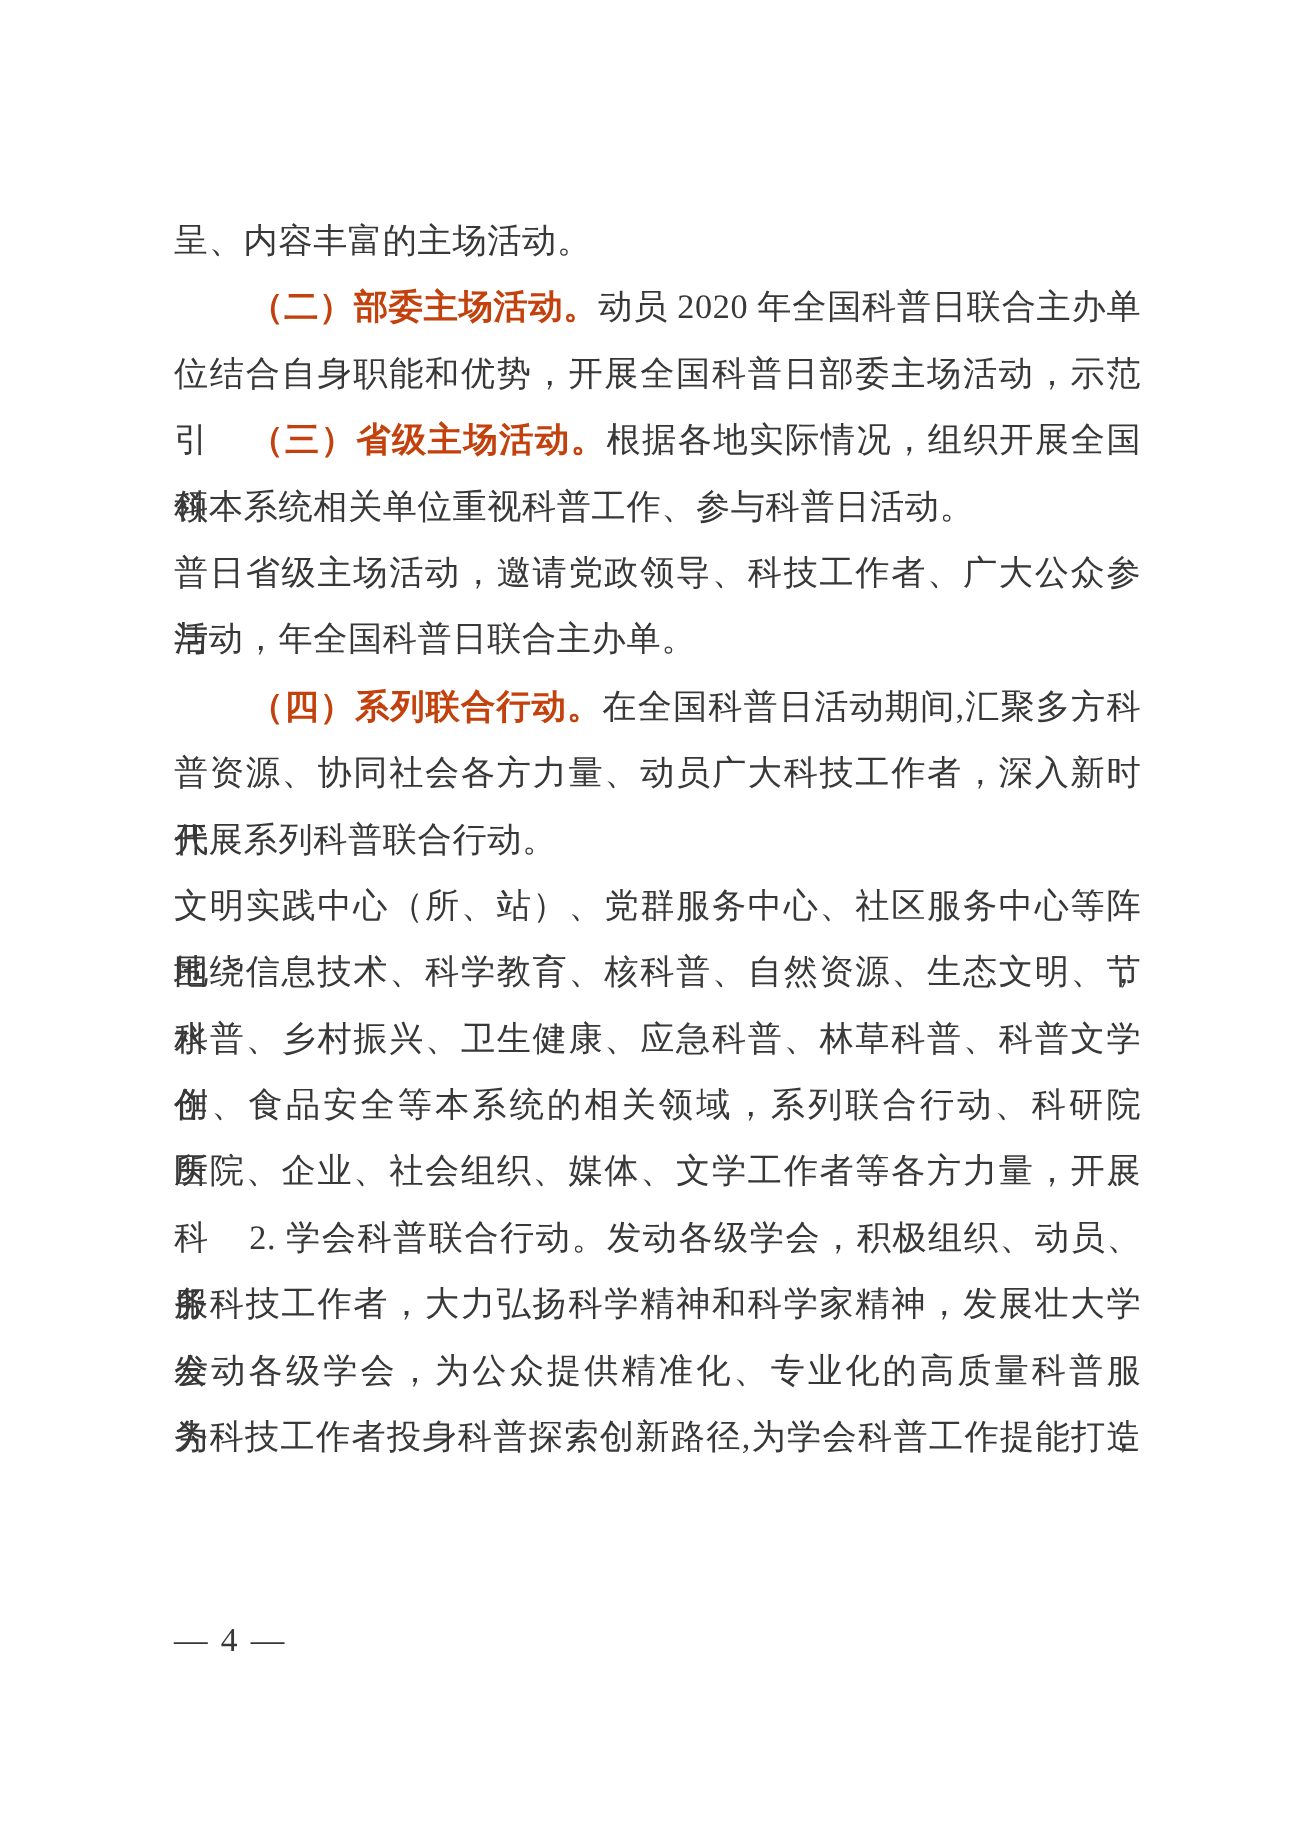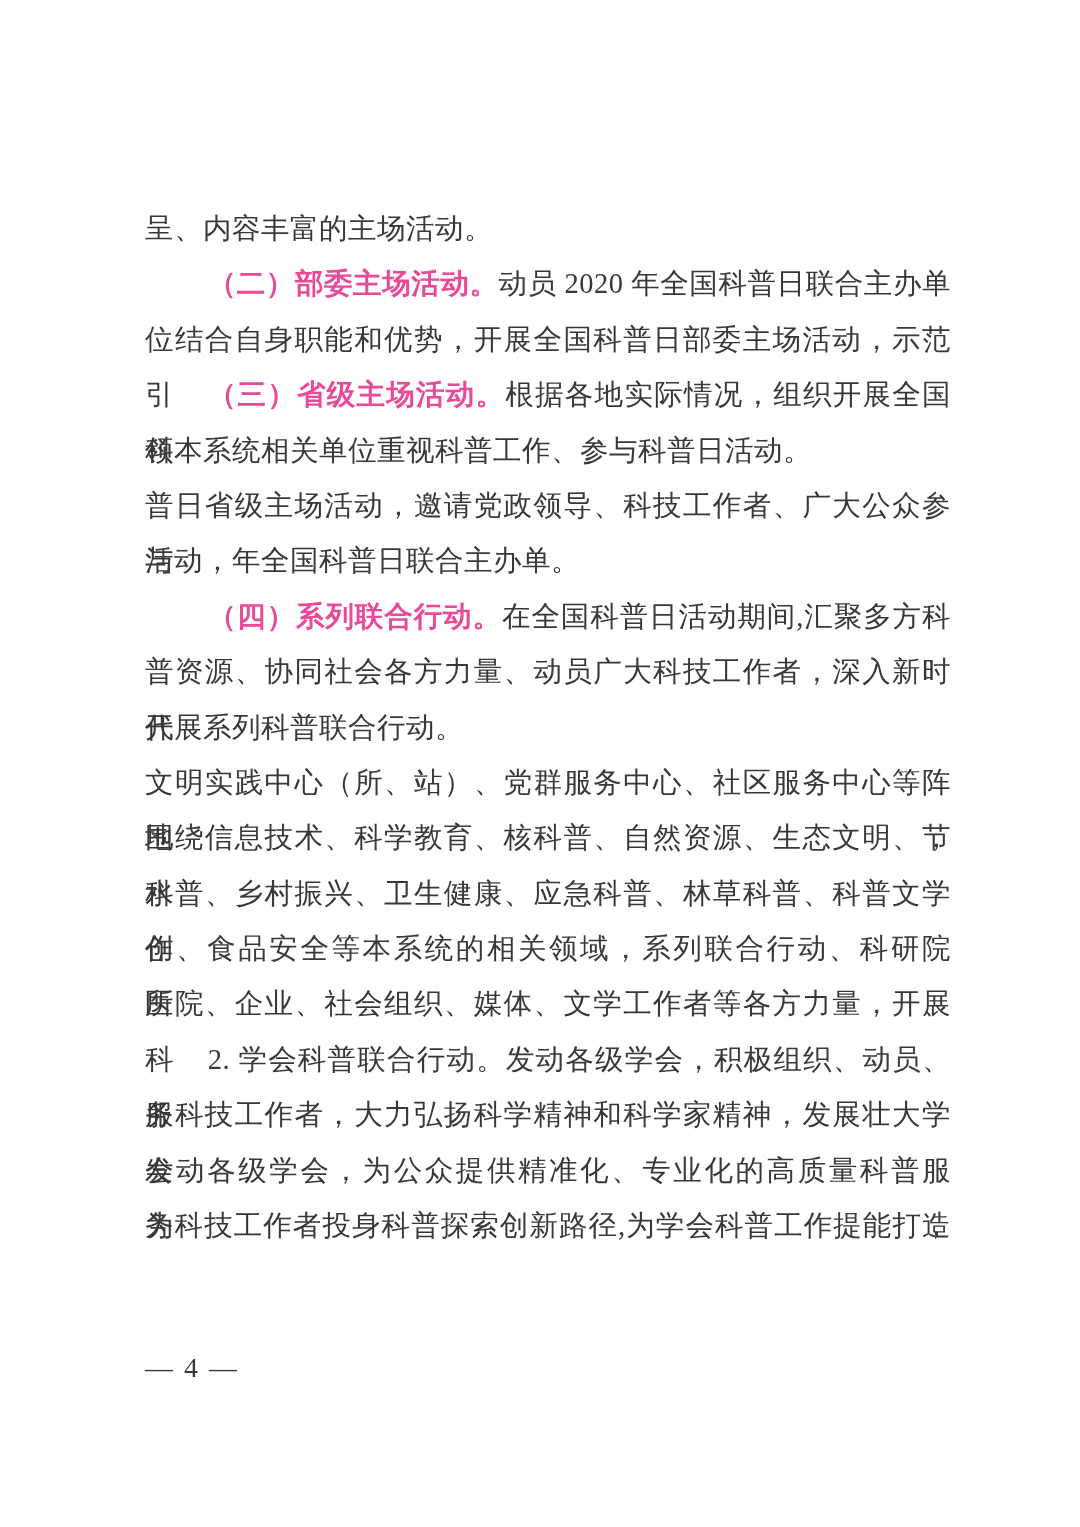--- a/index.html
+++ b/index.html
@@ -17,21 +17,21 @@
   .page {
     position: absolute;
     left: 0; top: 0;
     width: 1080px;
     height: 1527px;
     background: #ffffff;
   }
   .doc-body {
     position: absolute;
     left: 145px;
-    top: 201px;
+    top: 174px;
     width: 806px;
     color: #383838;
   }
   .text-line {
     height: 55.4px;
     line-height: 55.4px;
     font-size: 28.5px;
     white-space: nowrap;
     letter-spacing: 0.5px;
   }
@@ -40,21 +40,21 @@
     text-align: justify;
     text-align-last: justify;
     -moz-text-align-last: justify;
     text-justify: inter-character;
   }
   .text-line.indent {
     text-indent: 2.2em;
   }
   .text-line .bold {
     font-weight: 700;
-    color: #ec4899;
+    color: #c2410c;
   }
   .footer {
     position: absolute;
     left: 145px;
     top: 1348px;
     height: 40px;
     line-height: 40px;
     font-size: 28px;
     color: #383838;
     letter-spacing: 2px;

